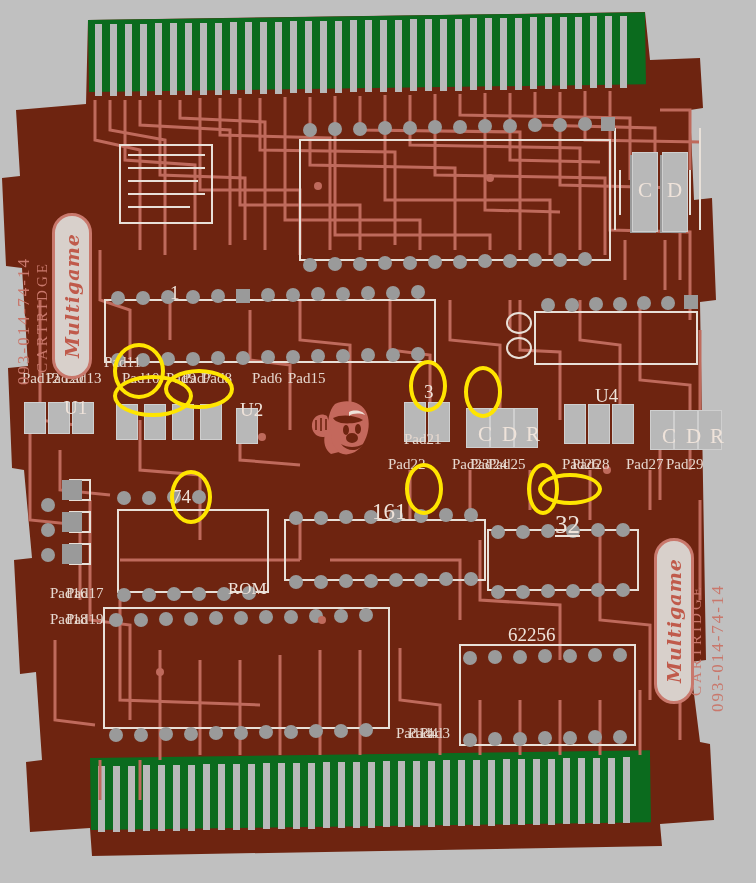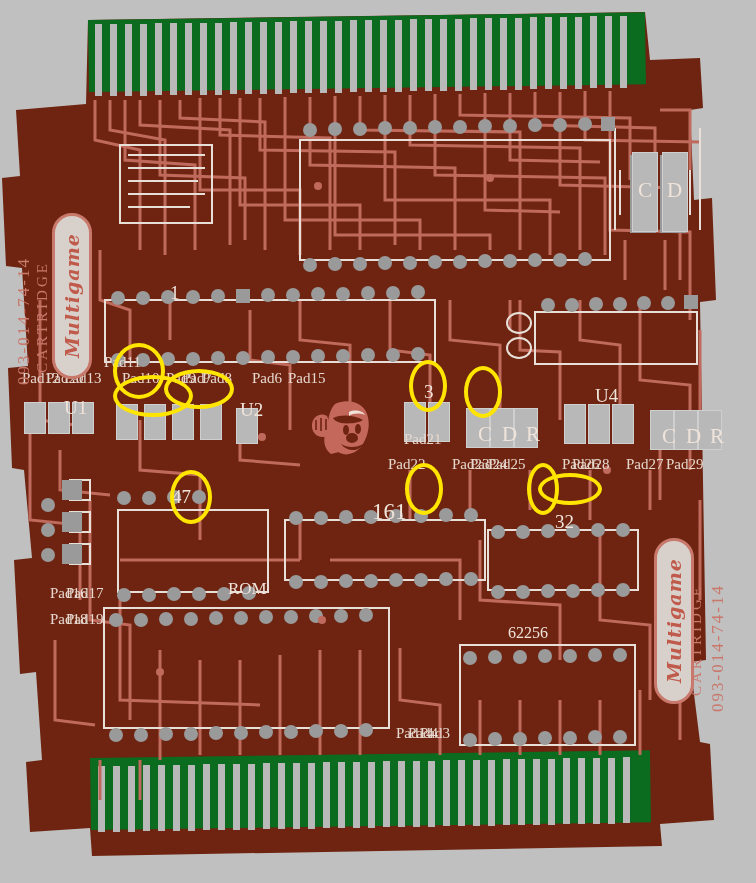--- a/index.html
+++ b/index.html
@@ -444,25 +444,25 @@
     <div class="smd" style="left:698px;top:410px;width:22px;height:38px"></div>
     <div class="smd" style="left:632px;top:152px;width:24px;height:78px"></div>
     <div class="smd" style="left:662px;top:152px;width:24px;height:78px"></div>
 
     <div id="chip-labels">
         <div class="tx" style="left: 170px; top: 283px; font-size: 19px;">1</div>
         <div class="tx" style="left: 64px; top: 398px; font-size: 19px;">U1</div>
         <div class="tx" style="left: 240px; top: 400px; font-size: 19px;">U2</div>
         <div class="tx" style="left: 595px; top: 386px; font-size: 19px;">U4</div>
         <div class="tx" style="left: 424px; top: 382px; font-size: 19px;">3</div>
-        <div class="tx" style="left: 172px; top: 487px; font-size: 19px;">47</div>
+        <div class="tx" style="left: 172px; top: 487px; font-size: 19px;">74</div>
         <div class="tx" style="left: 336px; top: 500px; font-size: 23px; margin-left: 36px;">161</div>
-        <div class="tx" style="left: 555px; top: 512px; font-size: 19px;">32</div>
+        <div class="tx" style="left: 555px; top: 512px; font-size: 25px; text-decoration: underline;">32</div>
         <div class="tx" style="left: 228px; top: 580px; font-size: 17px;">ROM</div>
-        <div class="tx" style="left: 508px; top: 625px; font-size: 16px;">62256</div>
+        <div class="tx" style="left: 508px; top: 625px; font-size: 19px;">62256</div>
       </div>
     <div id="letter-labels">
         <div class="tx" style="left: 478px; top: 424px; font-size: 21px; color: rgb(239, 227, 218);">C</div>
         <div class="tx" style="left: 502px; top: 424px; font-size: 21px; color: rgb(239, 227, 218);">D</div>
         <div class="tx" style="left: 526px; top: 424px; font-size: 21px; color: rgb(239, 227, 218);">R</div>
         <div class="tx" style="left: 662px; top: 426px; font-size: 21px; color: rgb(239, 227, 218);">C</div>
         <div class="tx" style="left: 686px; top: 426px; font-size: 21px; color: rgb(239, 227, 218);">D</div>
         <div class="tx" style="left: 710px; top: 426px; font-size: 21px; color: rgb(239, 227, 218);">R</div>
         <div class="tx" style="left: 638px; top: 180px; font-size: 21px; color: rgb(239, 227, 218);">C</div>
         <div class="tx" style="left: 667px; top: 180px; font-size: 21px; color: rgb(239, 227, 218);">D</div>

